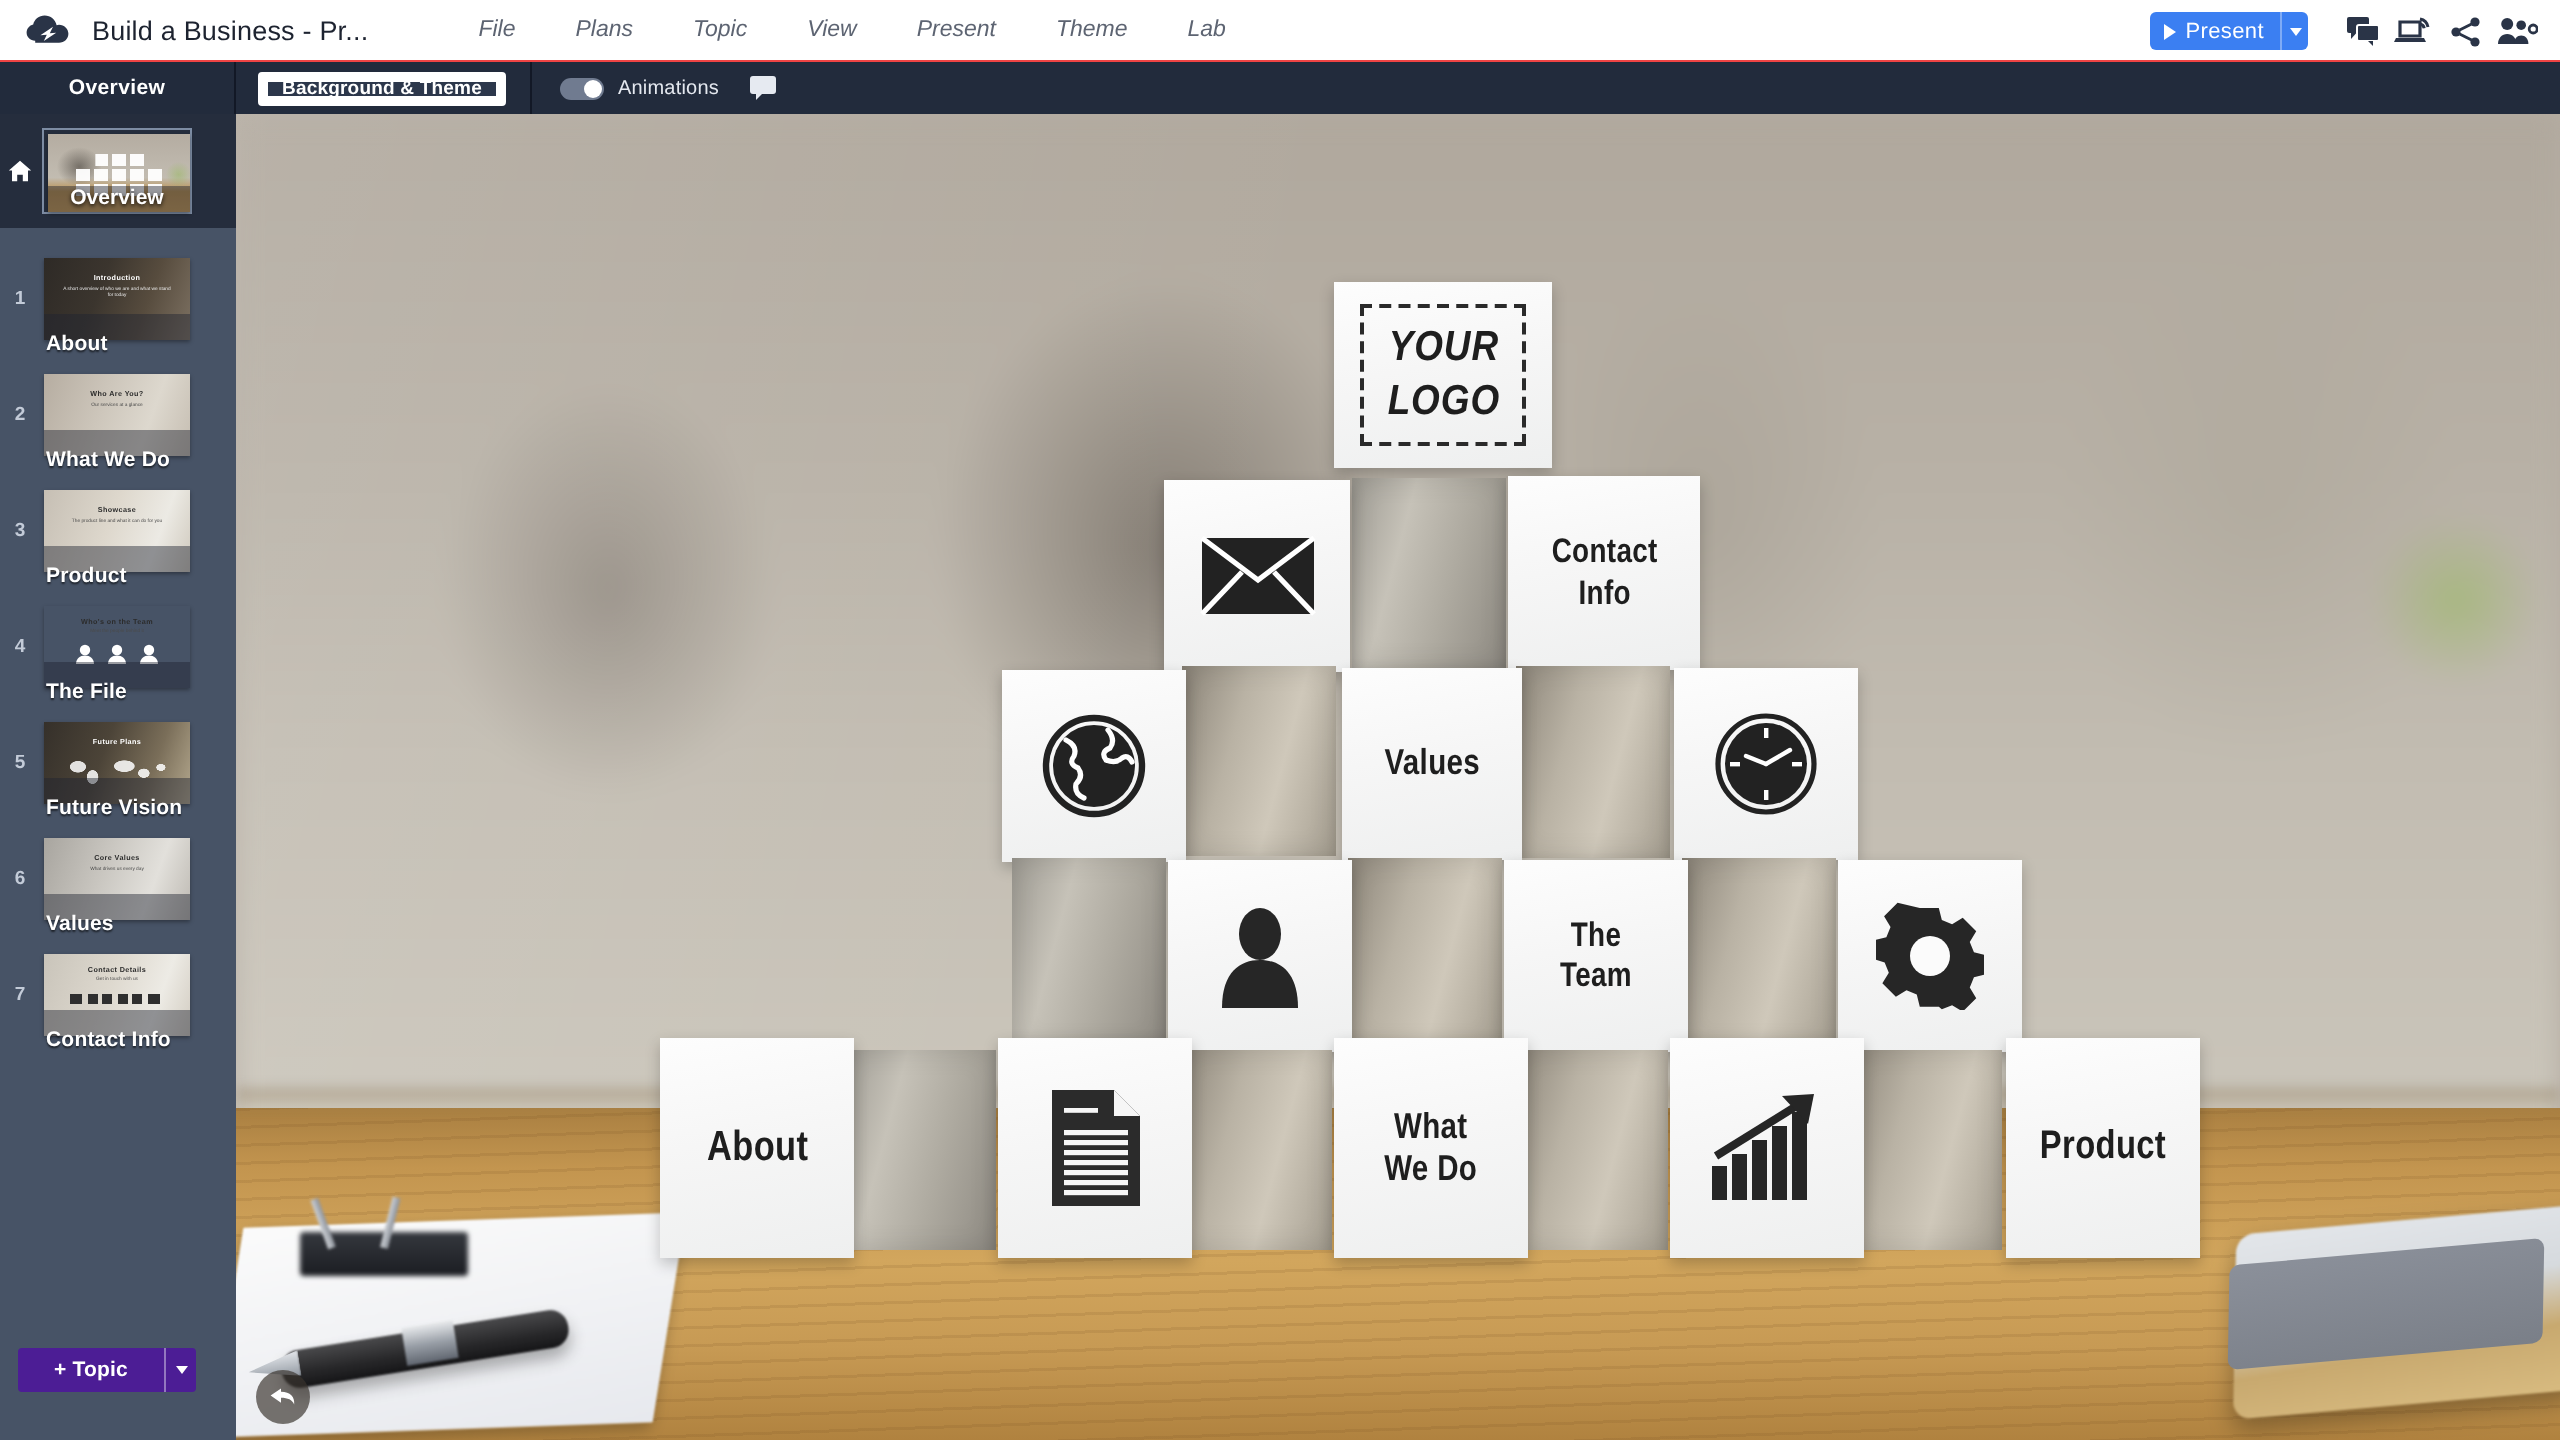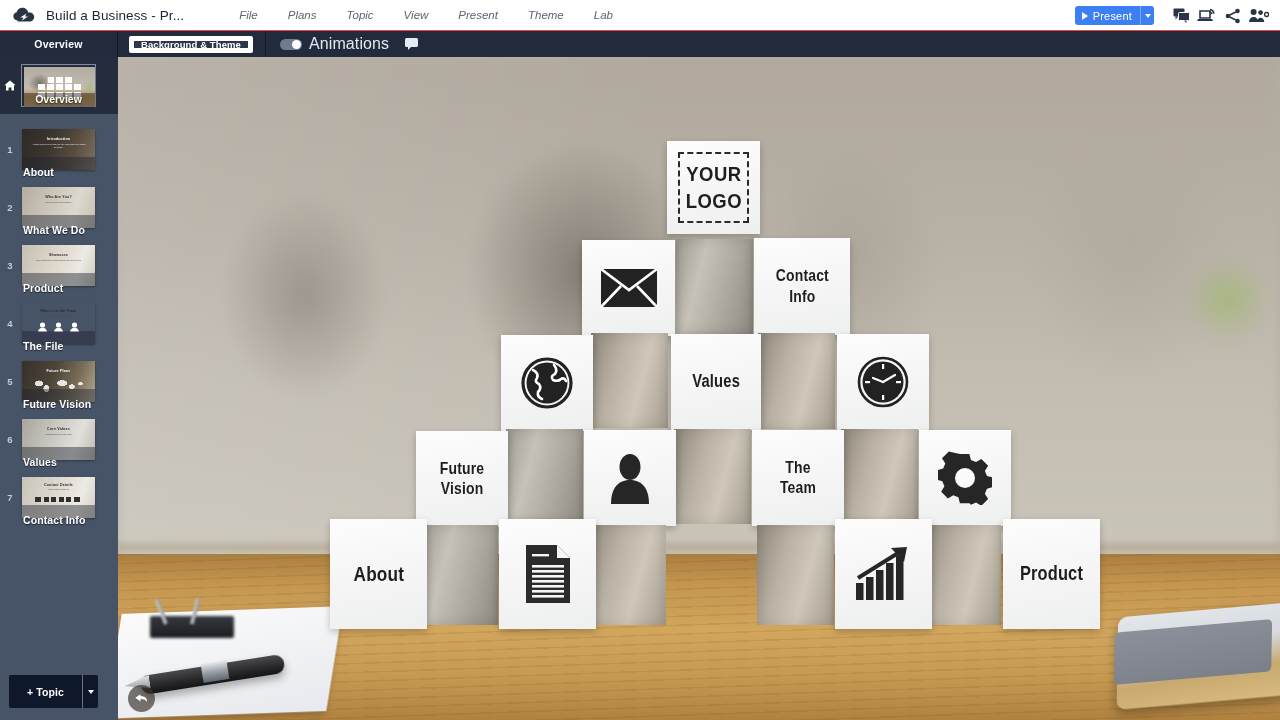--- a/index.html
+++ b/index.html
@@ -63,21 +63,21 @@
   }
   .tb-sep { width:1px; height:26px; background:#121826; margin-left:12px; }
   .anim-group { display:flex; align-items:center; margin-left:14px; cursor:pointer; }
   .toggle {
     width:22px; height:11px; border-radius:6px; background:#707b90; position:relative;
   }
   .toggle-knob {
     position:absolute; right:1px; top:1px; width:9px; height:9px; border-radius:50%;
     background:#ffffff;
   }
-  .anim-label { font-size:16px; color:#e4e8ef; margin-left:7px; letter-spacing:.1px; }
+  .anim-label { font-size:10px; color:#e4e8ef; margin-left:7px; letter-spacing:.1px; }
   .comment-tb { margin-left:16px; cursor:pointer; display:flex; align-items:center; }
 
   
   .sidebar {
     position:absolute; top:57px; left:0; width:118px; height:663px;
     background:#475366;
   }
   .ov-row {
     position:relative; height:57px; background:#252d3d; display:flex; align-items:center;
   }
@@ -115,22 +115,22 @@
   
   .mini-title { position:absolute; left:0; right:0; top:8px; text-align:center;
     font-size:3.6px; color:#fff; font-weight:700; letter-spacing:.2px; }
   .mini-sub { position:absolute; left:8px; right:8px; top:14px; text-align:center;
     font-size:2.4px; color:#e9e9e9; line-height:3.4px; }
   .mini-title-d { color:#2c2c2c; text-shadow:none; }
   .mini-sub-d { color:#4a4a4a; }
 
   
   .topic-btn-wrap {
-    position:absolute; left:9px; bottom:12px; display:flex; height:33px;
-    background:#0f172a; border-radius:2px; overflow:hidden; cursor:pointer;
+    position:absolute; left:9px; bottom:24px; display:flex; height:22px;
+    background:#4c1d95; border-radius:2px; overflow:hidden; cursor:pointer;
   }
   .topic-main {
     width:73px; display:flex; align-items:center; justify-content:center;
     font-size:10.5px; color:#fff; font-weight:700; letter-spacing:.1px;
   }
   .topic-split {
     width:16px; border-left:1px solid rgba(255,255,255,.4);
     display:flex; align-items:center; justify-content:center;
   }
 
@@ -500,21 +500,21 @@
     <div class="stapler"></div>
     <div class="clip1"></div>
     <div class="clip2"></div>
     <div class="pen-body"></div>
     <div class="pen-ring"></div>
     <div class="pen-tip"></div>
 
     <div class="phone"></div>
     <div class="phone-screen"></div>
 
-    <div class="cube" style="left:549px; top:84px; width:93px; height:93px;">
+    <div class="cube" style="left:549px; top:84px; width:109px; height:93px;font-style:italic;">
       <span class="logo-dash"></span>
       <span class="logo-text">
         <span>YOUR</span><br><span>LOGO</span>
       </span>
     </div>
 
     <div class="gapcube" style="left:558px; top:182px; width:77px; height:95px;"></div>
     <div class="cube" style="left:464px; top:183px; width:93px; height:96px;">
       <svg width="58" height="40" viewBox="0 0 58 40">
         <rect x="1" y="1" width="56" height="38" fill="#222222"></rect>
@@ -549,25 +549,20 @@
         <rect x="8" y="25" width="5" height="2.2" fill="#fff"></rect>
         <rect x="39" y="25" width="5" height="2.2" fill="#fff"></rect>
         <path d="M26 26 L38 19" stroke="#fff" stroke-width="2.2" stroke-linecap="round"></path>
         <path d="M26 26 L16 22" stroke="#fff" stroke-width="2.2" stroke-linecap="round"></path>
       </svg>
     </div>
 
     <div class="gapcube" style="left:388px; top:372px; width:77px; height:95px;"></div>
     <div class="gapcube warm" style="left:556px; top:372px; width:77px; height:95px;"></div>
     <div class="gapcube warm" style="left:723px; top:372px; width:77px; height:95px;"></div>
-    <div class="cube" style="left:298px; top:374px; width:92px; height:96px;">
-      <span class="cube-label" style="font-size:17px;">
-        <span>Future</span><br><span>Vision</span>
-      </span>
-    </div>
     <div class="cube" style="left:466px; top:373px; width:92px; height:96px;">
       <svg width="44" height="52" viewBox="0 0 44 52">
         <ellipse cx="22" cy="15" rx="10.5" ry="13" fill="#262626"></ellipse>
         <path d="M3 52 C3 34 12 28 22 28 C32 28 41 34 41 52 Z" fill="#262626"></path>
       </svg>
     </div>
     <div class="cube" style="left:634px; top:373px; width:92px; height:96px;">
       <span class="cube-label" style="font-size:17px;">
         <span>The</span><br><span>Team</span>
       </span>
@@ -595,20 +590,25 @@
           <rect x="8" y="21" width="32" height="2.6"></rect>
           <rect x="8" y="26" width="32" height="2.6"></rect>
           <rect x="8" y="31" width="32" height="2.6"></rect>
           <rect x="8" y="36" width="32" height="2.6"></rect>
           <rect x="8" y="41" width="32" height="2.6"></rect>
           <rect x="8" y="46" width="32" height="2.6"></rect>
           <rect x="8" y="51" width="32" height="2.6"></rect>
         </g>
       </svg>
     </div>
+    <div class="cube" style="left:549px; top:462px; width:97px; height:110px;">
+      <span class="cube-label" style="font-size:18px;">
+        <span>What</span><br><span>We Do</span>
+      </span>
+    </div>
     <div class="cube" style="left:717px; top:462px; width:97px; height:110px;">
       <svg width="58" height="54" viewBox="0 0 58 54">
         <g fill="#262626">
           <rect x="1" y="36" width="7.5" height="17"></rect>
           <rect x="11" y="30" width="7.5" height="23"></rect>
           <rect x="21" y="23" width="7.5" height="30"></rect>
           <rect x="31" y="16" width="7.5" height="37"></rect>
           <rect x="41" y="9" width="7.5" height="44"></rect>
         </g>
         <path d="M3 31 L48 3" stroke="#262626" stroke-width="4" fill="none"></path>

